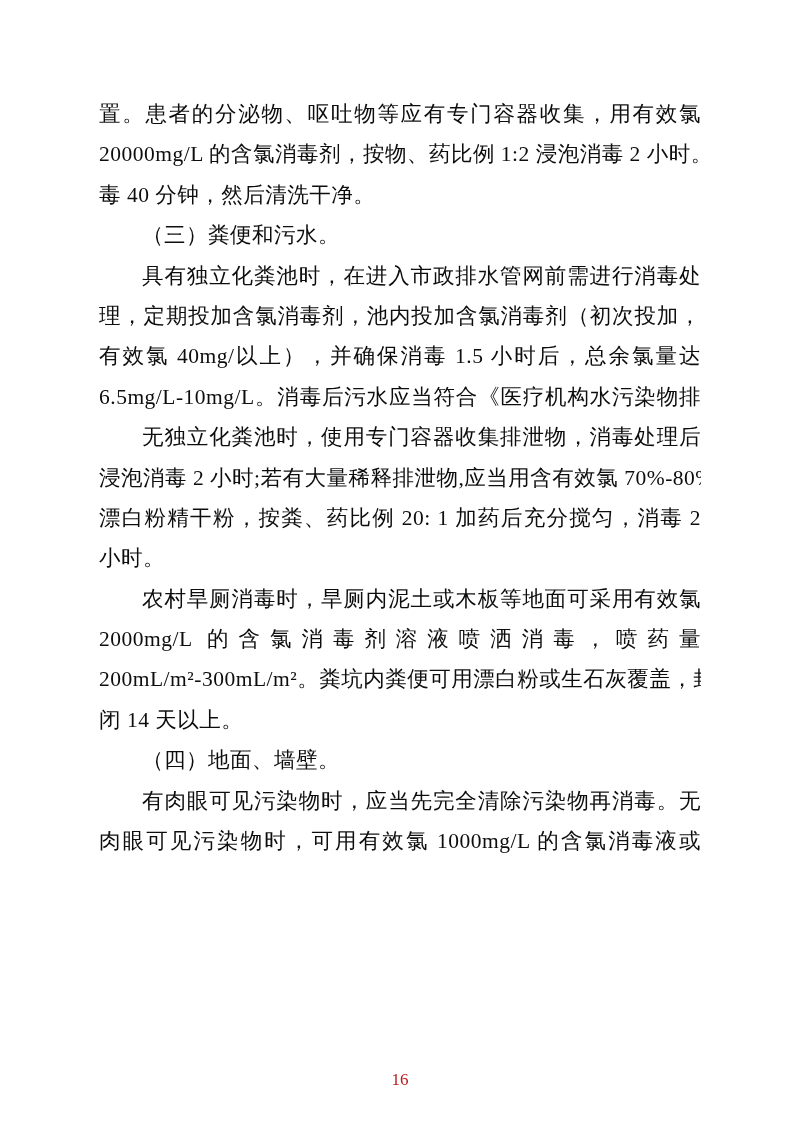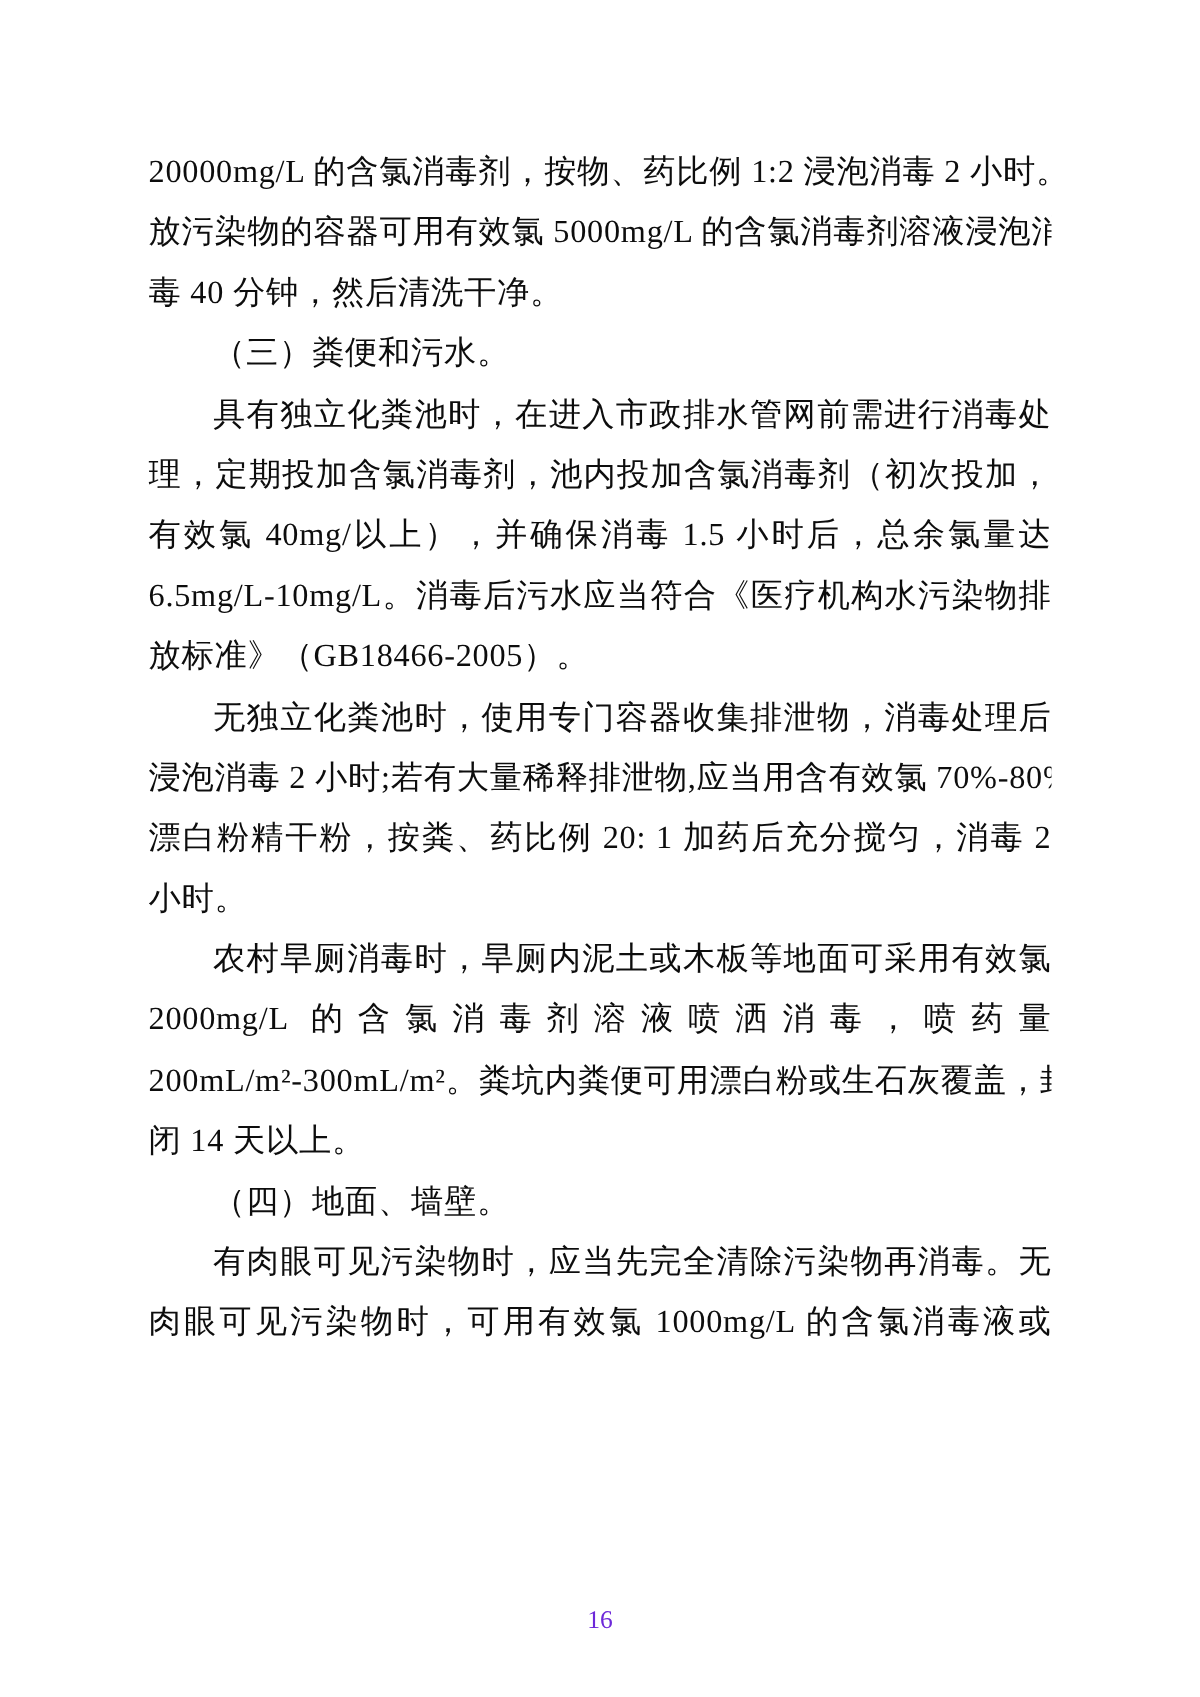--- a/index.html
+++ b/index.html
@@ -44,38 +44,37 @@
   }
   .footer {
     position: absolute;
     left: 0;
     top: 1070px;
     width: 100%;
     text-align: center;
   }
   .pagenum {
     font-size: 17px;
-    color: #6d28d9;
+    color: #b91c1c;
     font-family: "Liberation Serif", "DejaVu Serif", serif;
   }
 </style>
 </head>
 <body>
 
 <div class="page">
   <div class="body-area">
+      <div class="line">置。患者的分泌物、呕吐物等应有专门容器收集，用有效氯</div>
       <div class="line">20000mg/L 的含氯消毒剂，按物、药比例 1:2 浸泡消毒 2 小时。</div>
-      <div class="line">放污染物的容器可用有效氯 5000mg/L 的含氯消毒剂溶液浸泡消</div>
       <div class="line lastline">毒 40 分钟，然后清洗干净。</div>
       <div class="line indent heading lastline">（三）粪便和污水。</div>
       <div class="line indent">具有独立化粪池时，在进入市政排水管网前需进行消毒处</div>
       <div class="line">理，定期投加含氯消毒剂，池内投加含氯消毒剂（初次投加，</div>
       <div class="line">有效氯 40mg/以上），并确保消毒 1.5 小时后，总余氯量达</div>
       <div class="line">6.5mg/L-10mg/L。消毒后污水应当符合《医疗机构水污染物排</div>
-      <div class="line lastline">放标准》（GB18466-2005）。</div>
       <div class="line indent">无独立化粪池时，使用专门容器收集排泄物，消毒处理后</div>
       <div class="line">浸泡消毒 2 小时;若有大量稀释排泄物,应当用含有效氯 70%-80%</div>
       <div class="line">漂白粉精干粉，按粪、药比例 20: 1 加药后充分搅匀，消毒 2</div>
       <div class="line lastline">小时。</div>
       <div class="line indent">农村旱厕消毒时，旱厕内泥土或木板等地面可采用有效氯</div>
       <div class="line">2000mg/L 的含氯消毒剂溶液喷洒消毒，喷药量</div>
       <div class="line">200mL/m²-300mL/m²。粪坑内粪便可用漂白粉或生石灰覆盖，封</div>
       <div class="line lastline">闭 14 天以上。</div>
       <div class="line indent heading lastline">（四）地面、墙壁。</div>
       <div class="line indent">有肉眼可见污染物时，应当先完全清除污染物再消毒。无</div>

